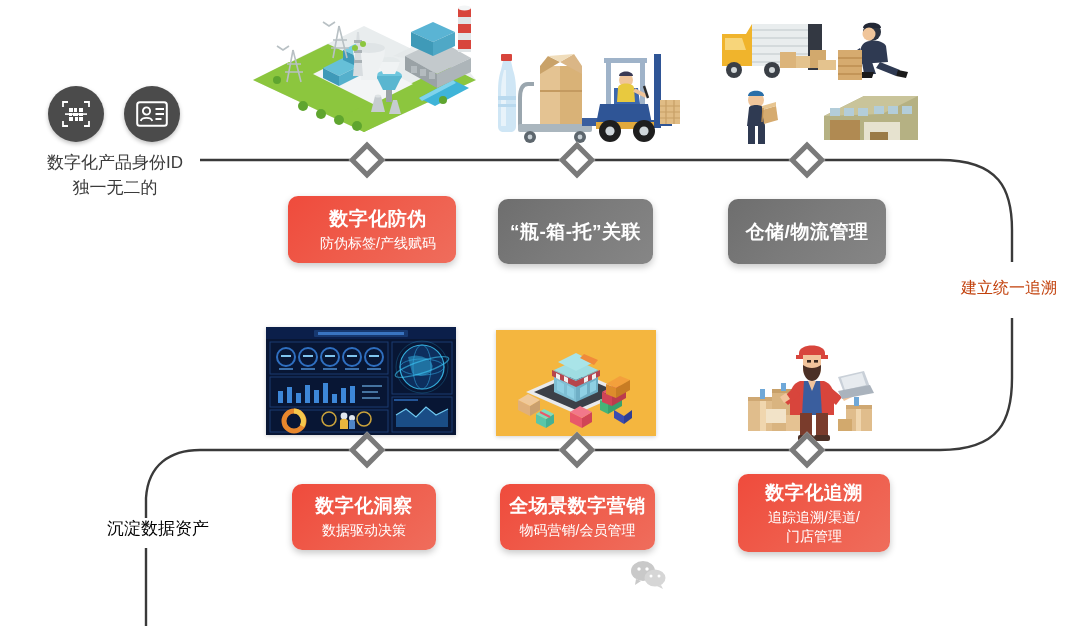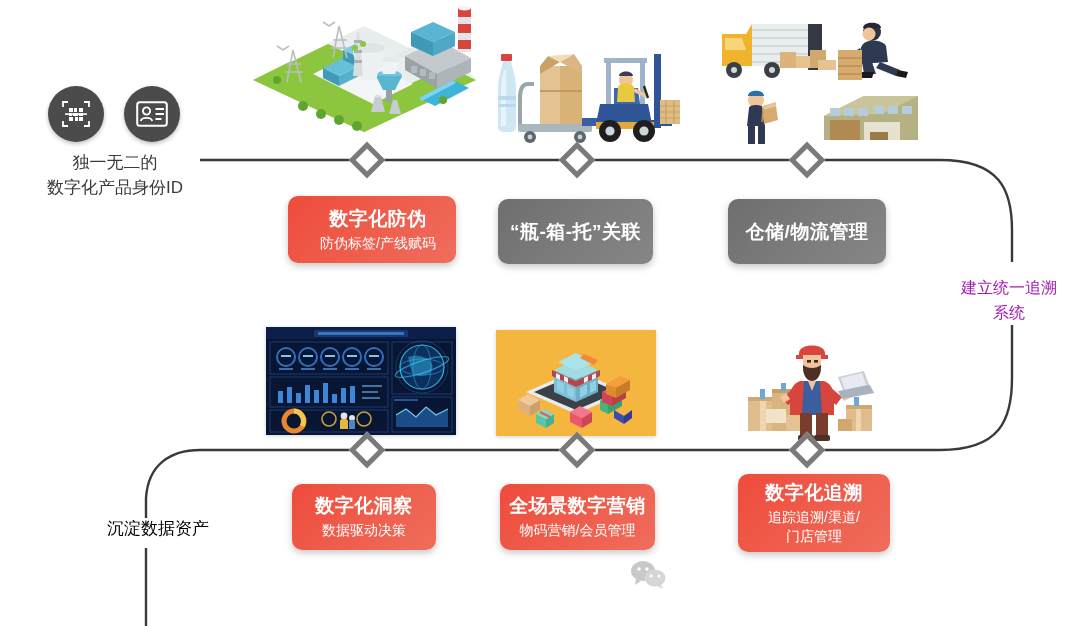--- a/index.html
+++ b/index.html
@@ -38,21 +38,21 @@
 
   .idlabel{
     position:absolute;left:10px;top:150px;width:210px;
     text-align:center;color:#3b3b3b;font-size:17px;line-height:25px;
     z-index:5;white-space:nowrap;
   }
 
   
   .sidelabel-right{
     position:absolute;left:944px;top:275px;width:130px;
-    text-align:center;color:#a21caf;font-size:16px;line-height:25px;z-index:5;
+    text-align:center;color:#c2410c;font-size:16px;line-height:25px;z-index:5;
   }
   .sidelabel-right span{background:#fff;padding:0 2px;display:inline-block;}
   .sidelabel-left{
     position:absolute;left:78px;top:518px;width:160px;
     text-align:center;color:#000000;font-size:17px;line-height:22px;z-index:5;
   }
   .sidelabel-left span{background:#fff;padding:0 4px;display:inline-block;}
 
   
   .card{
@@ -135,27 +135,26 @@
         <g fill="#ffffff">
           <rect x="19.5" y="7" width="8.5" height="2"></rect>
           <rect x="19.5" y="12" width="8.5" height="2"></rect>
           <rect x="19.5" y="17" width="6" height="2"></rect>
         </g>
       </svg>
     </span>
   </div>
 
   <div class="idlabel">
+    <div>数字化产品身份ID</div>
     <div>独一无二的</div>
-    <div>数字化产品身份ID</div>
   </div>
 
   <div class="sidelabel-right">
     <div><span>建立统一追溯</span></div>
-    <div><span>系统</span></div>
   </div>
   <div class="sidelabel-left">
     <span>沉淀数据资产</span>
   </div>
 
   <div class="illu" style="left:243px;top:4px;">
     <svg width="243" height="140" viewBox="0 0 243 140">
 
       <polygon points="121,128 10,76 121,22 233,76" fill="#e9edee"></polygon>
       <polygon points="121,128 10,76 46,58 156,110" fill="#8cc63e"></polygon>

